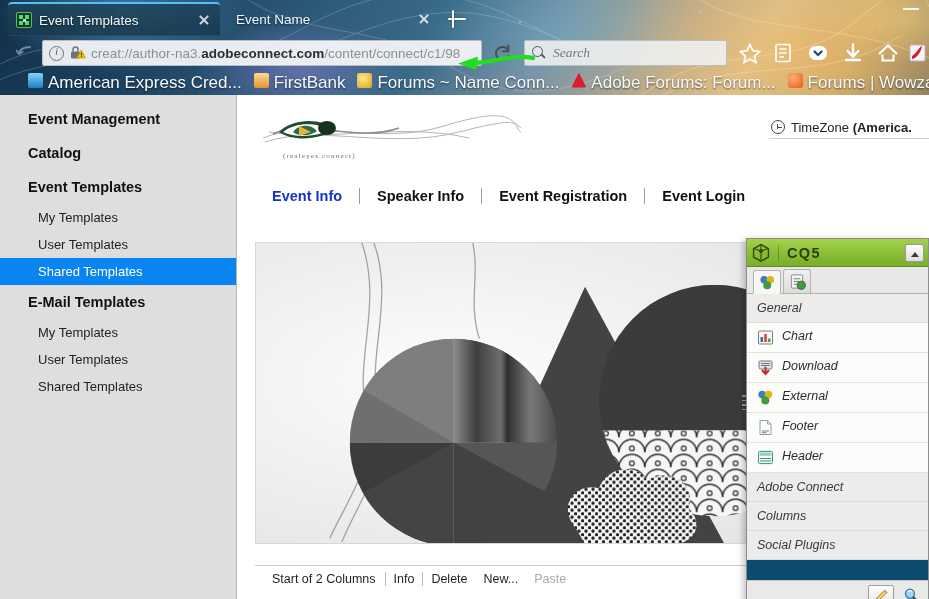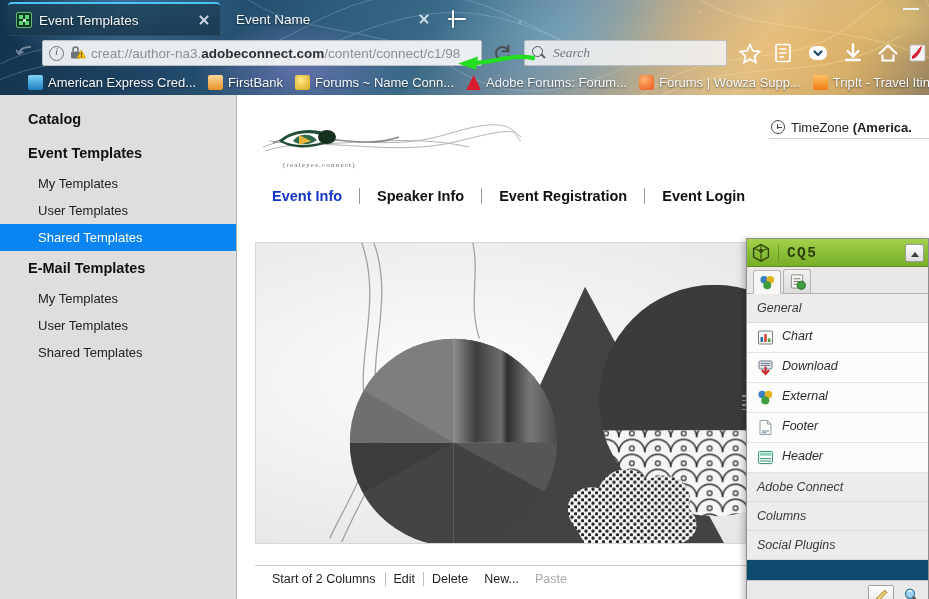--- a/index.html
+++ b/index.html
@@ -145,22 +145,22 @@
     pointer-events: none; z-index: 40;
   }
 
   
   #bookmarks-bar {
     position: absolute; top: 70px; left: 0; width: 929px; height: 25px;
     display: flex; align-items: center; gap: 0; padding-left: 22px;
     overflow: hidden;
   }
   .bookmark {
-    display: flex; align-items: flex-end; gap: 5px; padding: 0 6px;
-    font-size: 13px; color: #f6fafd; white-space: nowrap;
+    display: flex; align-items: flex-start; gap: 5px; padding: 0 6px;
+    font-size: 17px; color: #f6fafd; white-space: nowrap;
     text-shadow: 0 1px 2px rgba(0,0,0,.6);
   }
   .bm-ico { width: 15px; height: 15px; flex: 0 0 15px; border-radius: 2px; }
 
   
   #page-area {
     position: absolute; top: 95px; left: 0; width: 929px; height: 504px;
     background: #ffffff; overflow: hidden;
   }
 
@@ -181,21 +181,21 @@
   .nav-item.selected {
     background: #0a84f0; color: #ffffff;
   }
 
   
   #content {
     position: absolute; left: 237px; top: 0; width: 692px; height: 504px;
     background: #ffffff;
   }
   #logo-block {
-    position: absolute; left: 22px; top: 26px; width: 265px; height: 44px;
+    position: absolute; left: 22px; top: 17px; width: 265px; height: 44px;
   }
   #logo-caption {
     position: absolute; left: 24px; top: 40px;
     font-size: 7px; letter-spacing: 1.2px; color: #6f6f6f;
     font-family: "Liberation Serif", serif;
   }
   #timezone-strip {
     position: absolute; right: 0; top: 22px; width: 160px; height: 22px;
     display: flex; align-items: center; gap: 5px;
     font-size: 13px; color: #222; white-space: nowrap;
@@ -258,21 +258,21 @@
   }
   #cq5-titlebar {
     height: 28px; flex: 0 0 28px;
     background: linear-gradient(#a5d14b 0%, #8cc03a 48%, #79ae28 100%);
     border-bottom: 1px solid #618c1a;
     display: flex; align-items: center; padding: 0 4px; gap: 7px;
   }
   #cq5-cube-icon { width: 20px; height: 20px; flex: 0 0 20px; }
   #cq5-title {
     font-size: 14.5px; font-weight: bold; letter-spacing: 1.4px; color: #2d3d0c;
-    font-family: Liberation Mono, monospace;
+    font-family: Liberation Sans, sans-serif;
     border-left: 1px solid rgba(90,120,20,.6); padding-left: 8px;
   }
   #cq5-collapse-button {
     margin-left: auto; width: 19px; height: 18px; flex: 0 0 19px;
     background: linear-gradient(#fdfdfd, #dedede);
     border: 1px solid #9a9a9a; border-radius: 2px; position: relative;
   }
   #cq5-collapse-button::after {
     content: ''; position: absolute; left: 5px; top: 7px;
     border-left: 4.5px solid transparent; border-right: 4.5px solid transparent;
@@ -456,20 +456,21 @@
     <div class="bookmark">
       <span class="bm-ico" style="background:linear-gradient(#ffc163,#f07c12)"></span>
       <span>TripIt - Travel Itinerary ...</span>
     </div>
   </div>
 </div>
 
 <div id="page-area">
 
   <div id="sidebar">
+    <div class="nav-group-title">Event Management</div>
     <div class="nav-group-title">Catalog</div>
     <div class="nav-group-title">Event Templates</div>
     <div class="nav-item">My Templates</div>
     <div class="nav-item">User Templates</div>
     <div class="nav-item selected">Shared Templates</div>
     <div class="nav-group-title">E-Mail Templates</div>
     <div class="nav-item">My Templates</div>
     <div class="nav-item">User Templates</div>
     <div class="nav-item">Shared Templates</div>
   </div>
@@ -599,21 +600,21 @@
 
       <div id="hero-text">
         <div id="hero-title">Eve</div>
         <div id="hero-body">This<br>repla<br>creat</div>
       </div>
     </div>
 
     <div id="edit-toolbar">
       <span class="tool-label">Start of 2 Columns</span>
       <span class="tool-sep"></span>
-      <span class="tool-btn">Edit</span>
+      <span class="tool-btn">Info</span>
       <span class="tool-sep"></span>
       <span class="tool-btn">Delete</span>
       <span class="tool-btn">New...</span>
       <span class="tool-btn disabled">Paste</span>
     </div>
   </div>
 
   <div id="page-scroll-grip">
     <span></span>
       <span></span>

